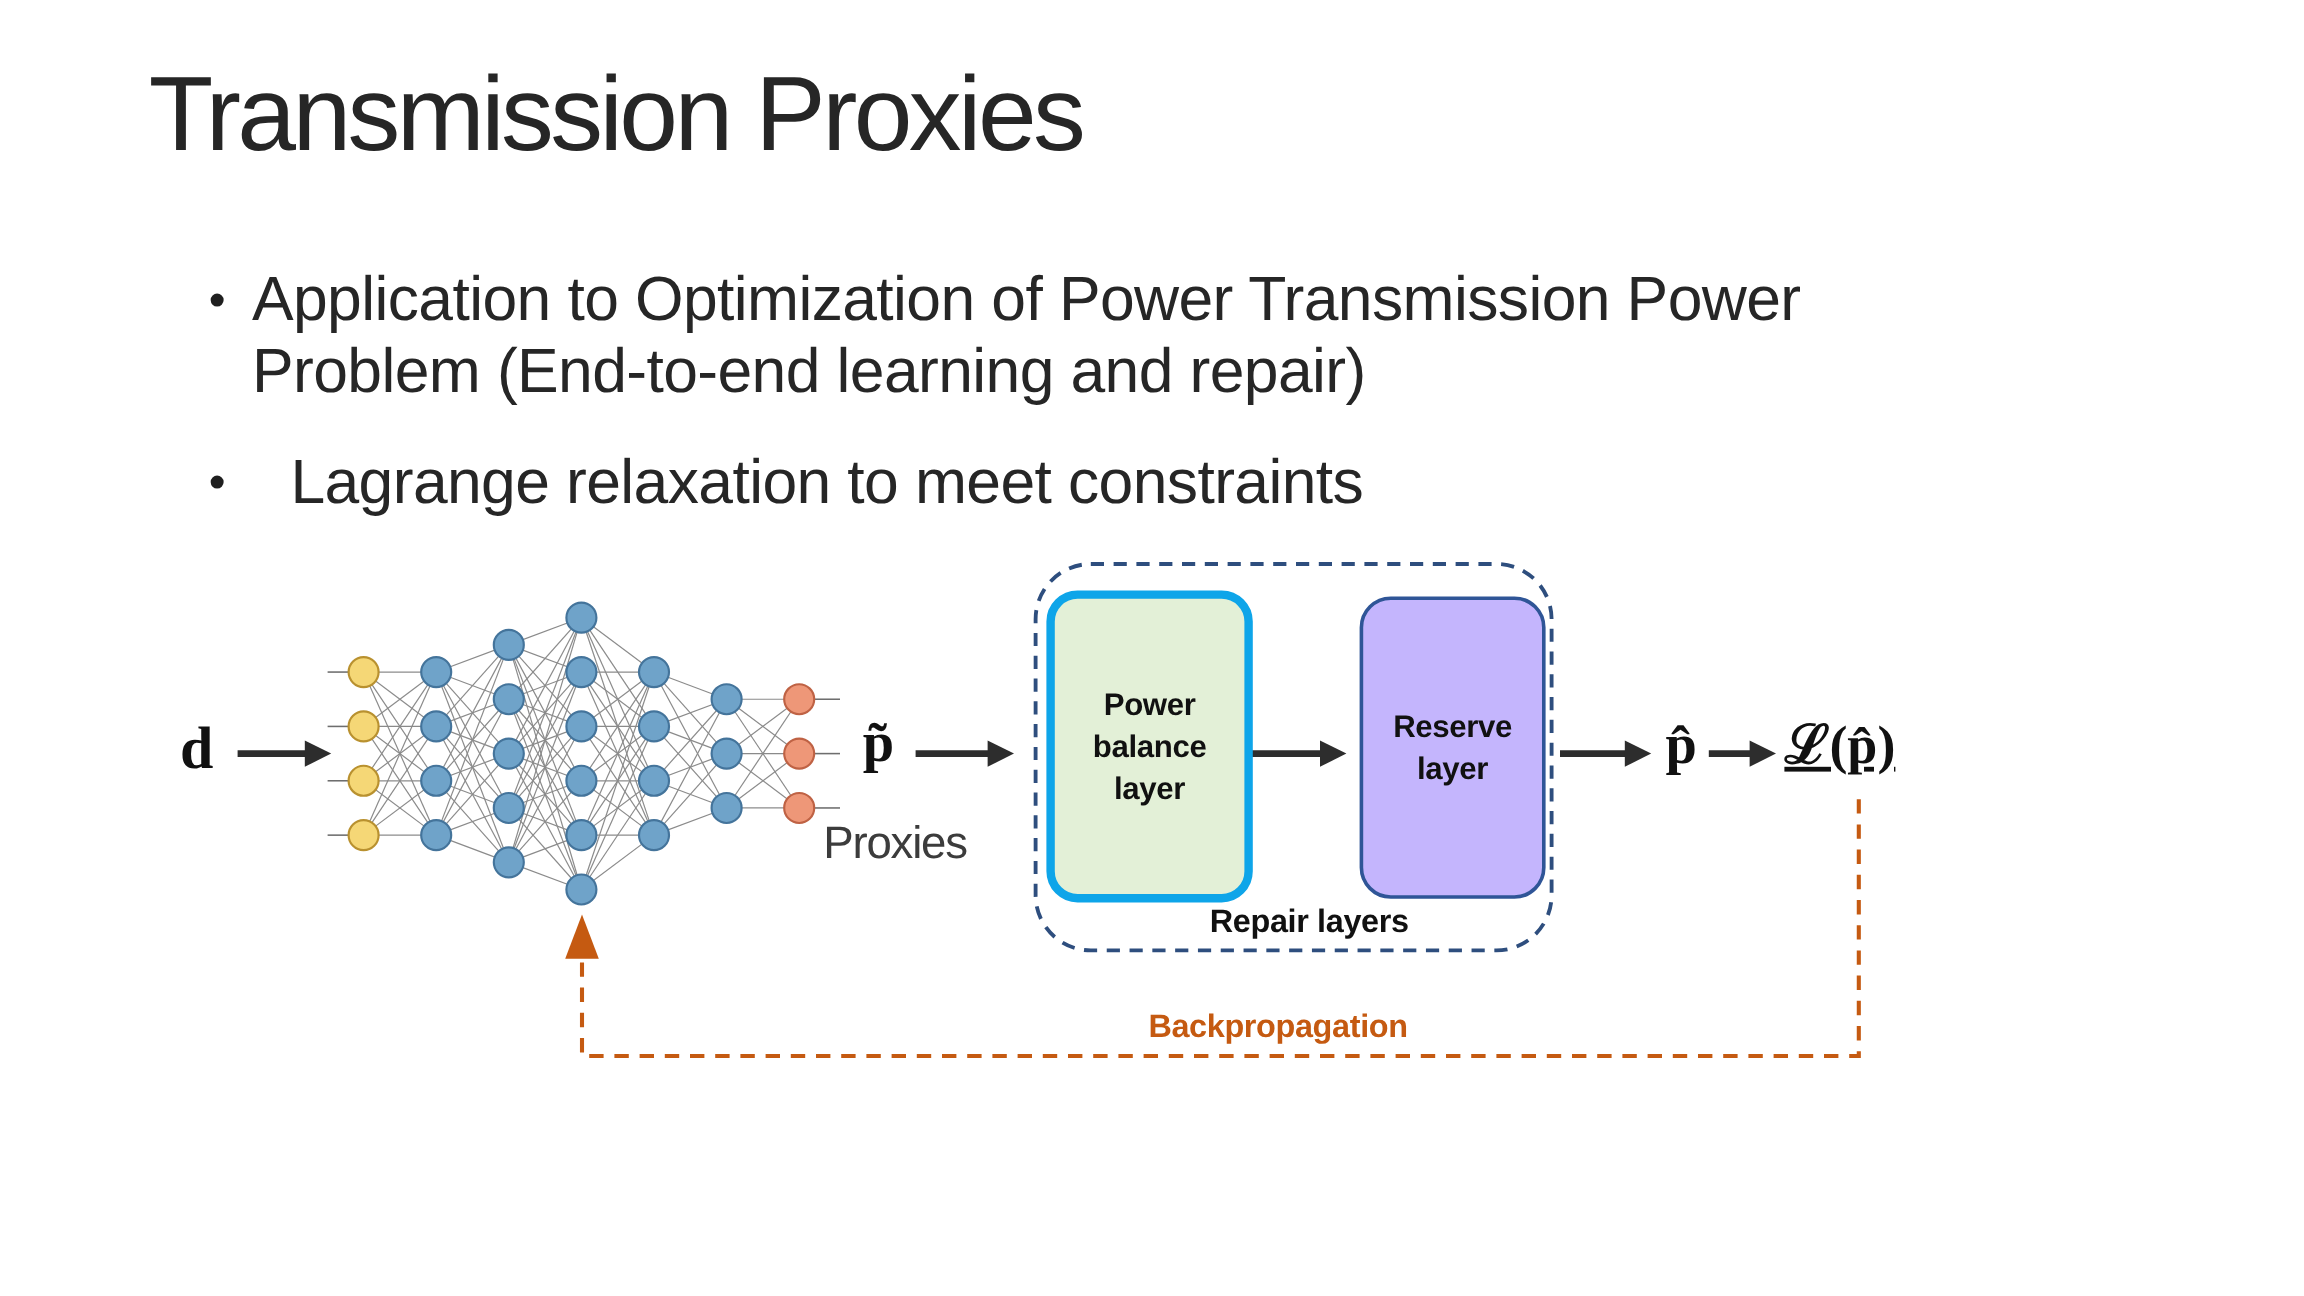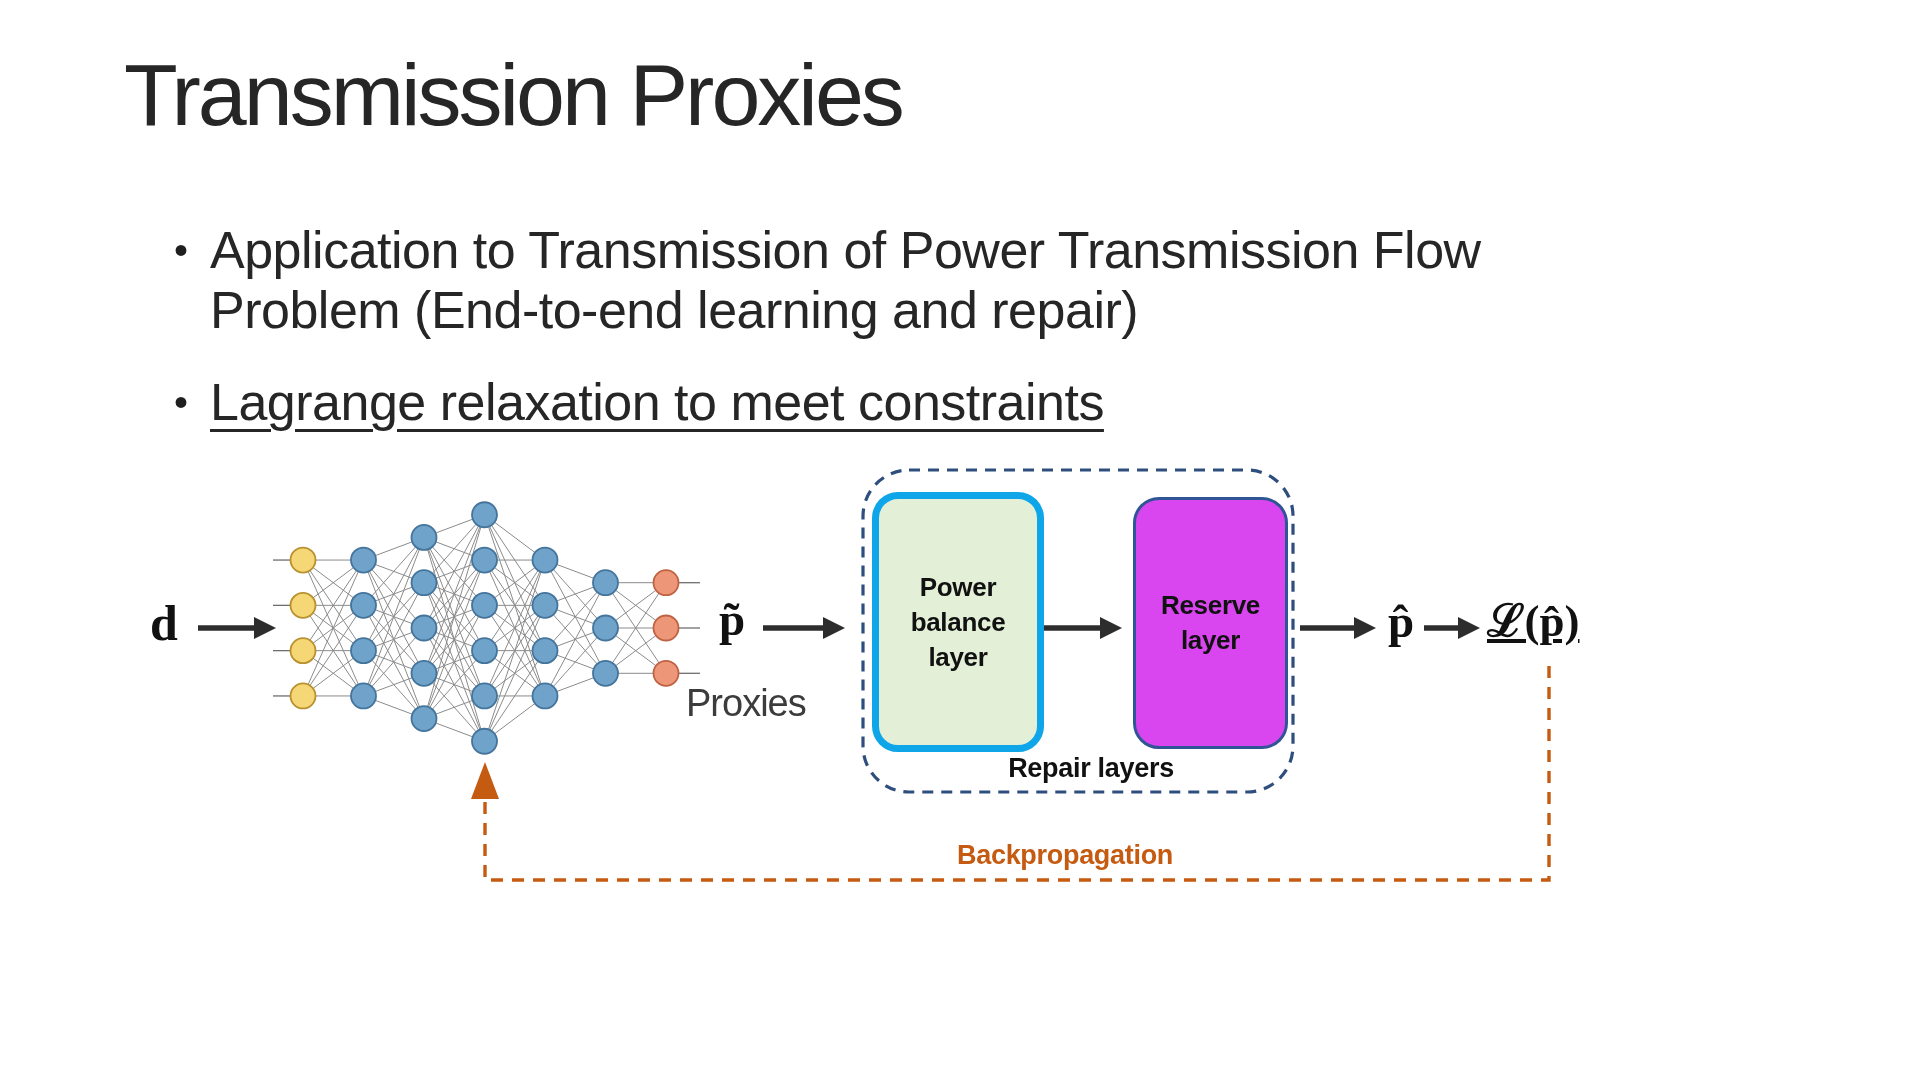--- a/index.html
+++ b/index.html
@@ -18,21 +18,21 @@
   #bullets{left:174px;top:220px;width:1520px;}
   .bullet{display:flex;margin-bottom:32px;}
   .bullet-marker{
     width:36px;flex:0 0 36px;font-size:40px;line-height:60px;color:#1f1f1f;
   }
   .bullet-text{
     font-size:52px;font-weight:300;letter-spacing:-0.5px;line-height:60px;color:#262626;
   }
   .bullet-text span{display:block;}
   .underlined span{
-    text-decoration:underline;text-decoration-thickness:2.5px;text-underline-offset:9px;
+    text-decoration-thickness:2.5px;text-underline-offset:9px;margin-left:32px;
   }
   
   #diagram-svg{left:0;top:0;}
   .math{
     font-family:"Liberation Serif","DejaVu Serif",serif;font-weight:700;color:#111;
     white-space:nowrap;
   }
   #input-label{left:140px;top:594px;width:48px;font-size:50px;text-align:center;}
   #proxy-output-label{left:706px;top:592px;width:52px;font-size:47px;text-align:center;}
   #proxies-caption{
@@ -44,21 +44,21 @@
   .layer-box{
     display:flex;flex-direction:column;align-items:center;justify-content:center;
     border-radius:26px;text-align:center;
   }
   .layer-box span{
     font-size:26px;font-weight:700;line-height:35px;color:#111;letter-spacing:-0.3px;
   }
   #power-balance-box{left:872px;top:492px;width:158px;height:246px;
     background:#E3F0D7;border:7px solid #0ea5e9;}
   #reserve-layer-box{left:1133px;top:497px;width:149px;height:246px;
-    background:#d946ef;border:3px solid #2F5597;}
+    background:#c4b5fd;border:3px solid #2F5597;}
   #repair-caption{
     left:961px;top:753px;width:260px;text-align:center;
     font-size:27px;font-weight:700;color:#111;letter-spacing:-0.3px;
   }
   #backprop-label{
     left:957px;top:840px;width:300px;text-align:left;
     font-size:27px;font-weight:700;letter-spacing:-0.3px;
   }
   
   #citation{left:572px;top:962px;white-space:pre-wrap;}
@@ -242,21 +242,21 @@
       <polygon points="485,762 471,799 499,799" fill="#C55A11"></polygon>
     </g>
   </svg>
 
 <div id="title" class="abs">Transmission Proxies</div>
 
 <div id="bullets" class="abs">
   <div class="bullet">
     <span class="bullet-marker">•</span>
     <div class="bullet-text">
-      <span>Application to Transmission of Power Transmission Flow</span>
+      <span>Application to Optimization of Power Transmission Power</span>
       <span>Problem (End-to-end learning and repair)</span>
     </div>
   </div>
   <div class="bullet">
     <span class="bullet-marker">•</span>
     <div class="bullet-text underlined">
       <span>Lagrange relaxation to meet constraints</span>
     </div>
   </div>
 </div>

